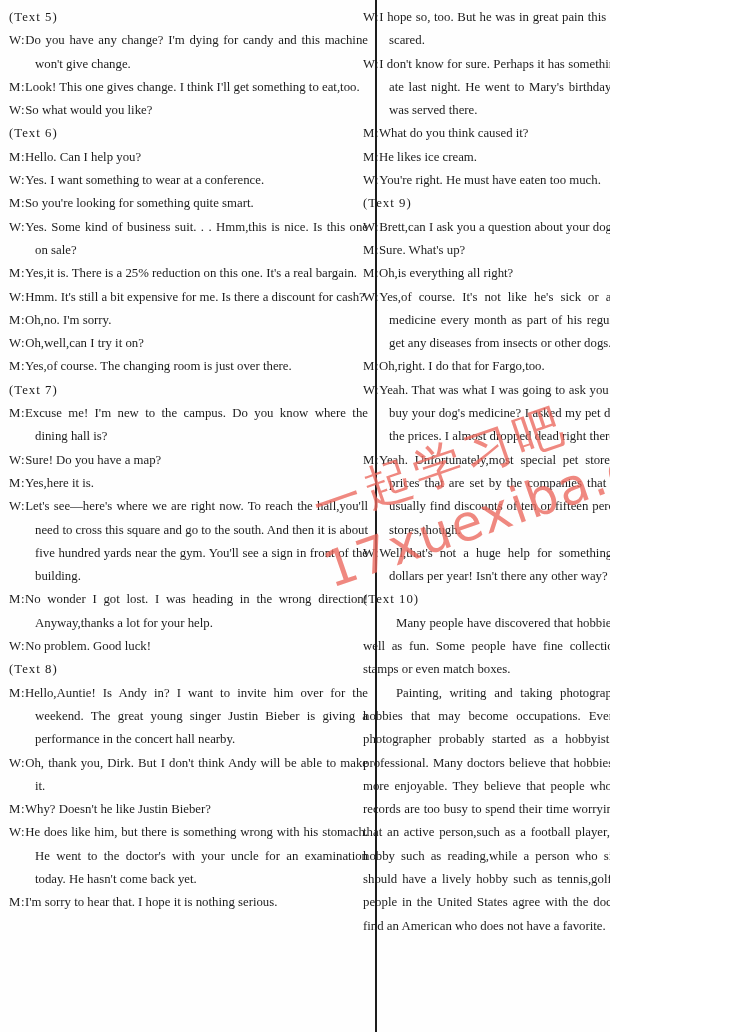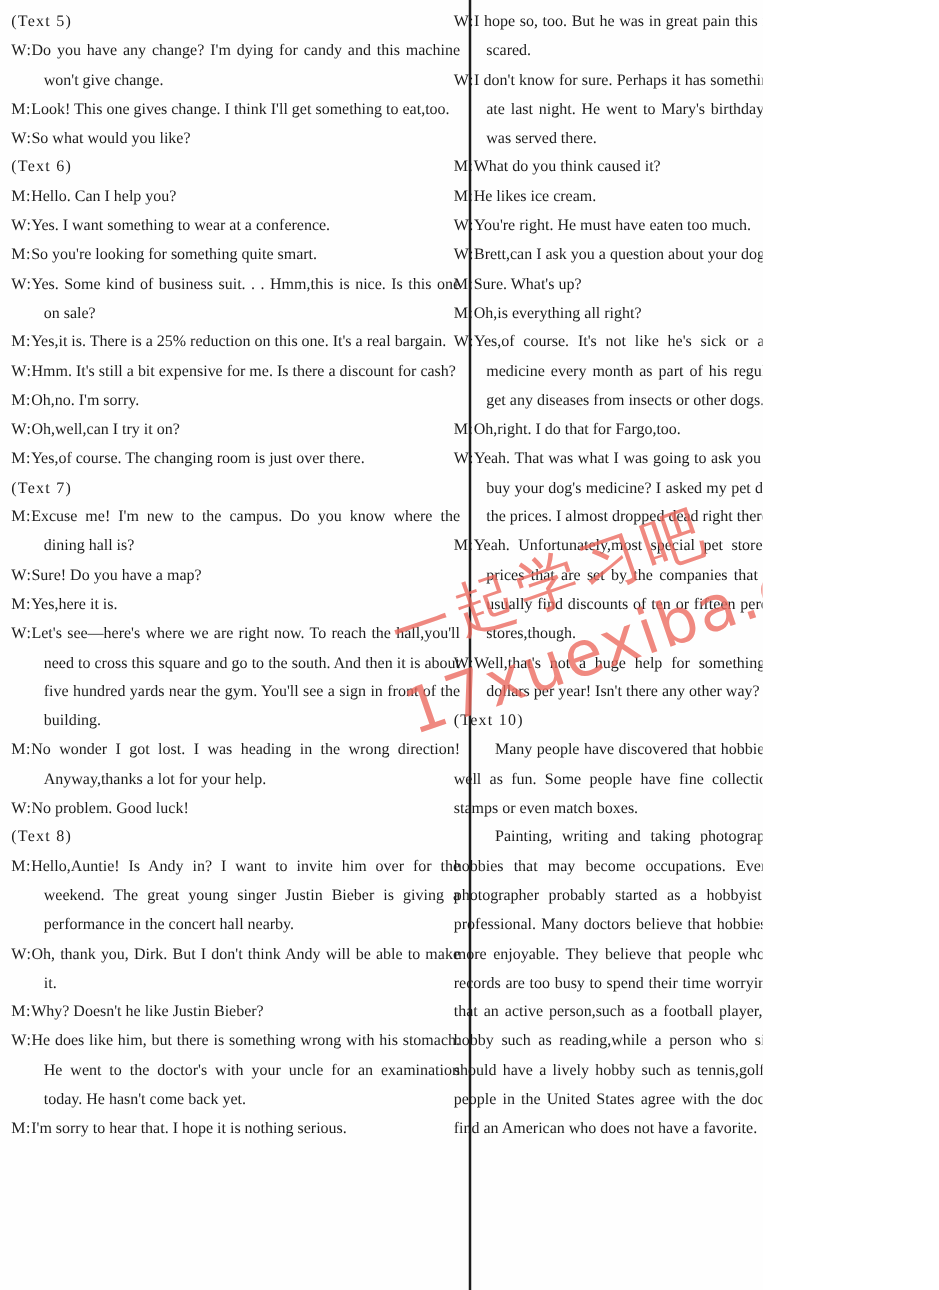--- a/index.html
+++ b/index.html
@@ -73,20 +73,21 @@
       <div class="entry dialogue"><span class="speaker">W:</span>He does like him, but there is something wrong with his stomach. He went to the doctor's with your uncle for an examination today. He hasn't come back yet.</div>
       <div class="entry dialogue"><span class="speaker">M:</span>I'm sorry to hear that. I hope it is nothing serious.</div>
     </div>
   <div class="divider"></div>
   <div class="col col-right" id="col-right">
       <div class="entry dialogue"><span class="speaker">W:</span>I hope so, too. But he was in great pain this morning. I was really scared.</div>
       <div class="entry dialogue"><span class="speaker">W:</span>I don't know for sure. Perhaps it has something to do with what he ate last night. He went to Mary's birthday party and ice cream was served there.</div>
       <div class="entry dialogue"><span class="speaker">M:</span>What do you think caused it?</div>
       <div class="entry dialogue"><span class="speaker">M:</span>He likes ice cream.</div>
       <div class="entry dialogue"><span class="speaker">W:</span>You're right. He must have eaten too much.</div>
+      <div class="entry header">(Text 9)</div>
       <div class="entry dialogue"><span class="speaker">W:</span>Brett,can I ask you a question about your dog?</div>
       <div class="entry dialogue"><span class="speaker">M:</span>Sure. What's up?</div>
       <div class="entry dialogue"><span class="speaker">M:</span>Oh,is everything all right?</div>
       <div class="entry dialogue"><span class="speaker">W:</span>Yes,of course. It's not like he's sick or anything. I give him medicine every month as part of his regular care,so he doesn't get any diseases from insects or other dogs.</div>
       <div class="entry dialogue"><span class="speaker">M:</span>Oh,right. I do that for Fargo,too.</div>
       <div class="entry dialogue"><span class="speaker">W:</span>Yeah. That was what I was going to ask you about. Where do you buy your dog's medicine? I asked my pet doctor,and she told me the prices. I almost dropped dead right there!</div>
       <div class="entry dialogue"><span class="speaker">M:</span>Yeah. Unfortunately,most special pet stores sell them at fixed prices that are set by the companies that make them. You can usually find discounts of ten or fifteen percent for a lot of those stores,though.</div>
       <div class="entry dialogue"><span class="speaker">W:</span>Well,that's not a huge help for something that's two hundred dollars per year! Isn't there any other way?</div>
       <div class="entry header">(Text 10)</div>
       <div class="entry paragraph">Many people have discovered that hobbies can be profitable as well as fun. Some people have fine collections of bottles, flags, stamps or even match boxes.</div>

